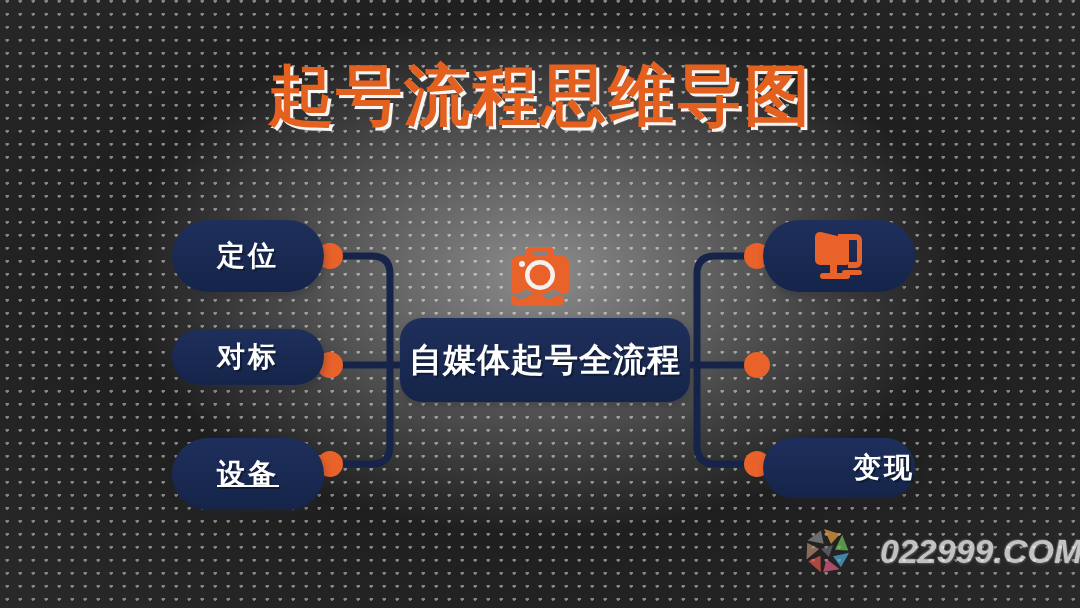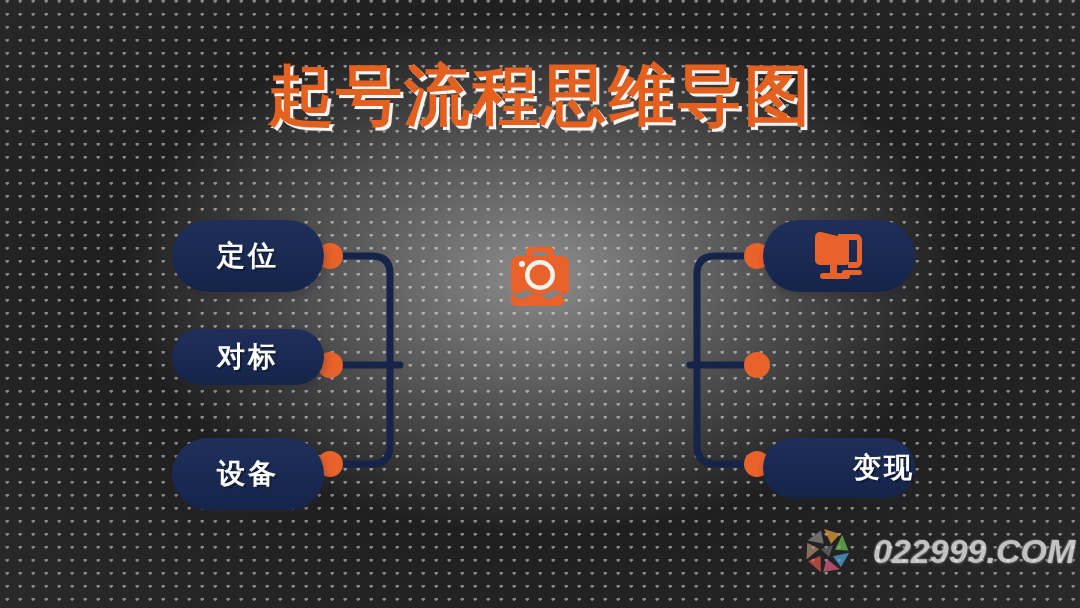--- a/index.html
+++ b/index.html
@@ -99,21 +99,21 @@
     height: 84px;
     border-radius: 22px;
   }
   #node-center .node-label {
     font-size: 33px;
     letter-spacing: 1px;
   }
 
   #node-dingwei { left: 172px; top: 220px; width: 152px; height: 72px; }
   #node-duibiao { left: 172px; top: 329px; width: 152px; height: 56px; }
-  #node-shebei  { left: 172px; top: 438px; width: 152px; height: 72px; }
+  #node-shebei  { left: 172px; top: 438px; width: 152px; height: 72px; text-decoration: underline; }
 
   #node-monitor { left: 763px; top: 220px; width: 152px; height: 72px; }
   #node-shicao  { left: 763px; top: 329px; width: 152px; height: 72px; }
   #node-bianxian{ left: 763px; top: 438px; width: 152px; height: 60px; justify-content: flex-end; }
 
   
   #camera-icon {
     position: absolute;
     left: 504px;
     top: 243px;
@@ -127,21 +127,21 @@
 
   
   #watermark {
     position: absolute;
     left: 798px;
     top: 518px;
     width: 262px;
     height: 66px;
     display: flex;
     align-items: center;
-    gap: 17px;
+    gap: 24px;
     opacity: 0.72;
     text-align: center;
   }
   #watermark-logo { width: 58px; height: 58px; flex: none; }
   #watermark-text {
     font-size: 34px;
     font-weight: bold;
     font-style: italic;
     letter-spacing: 0px;
     color: #ffffff;
@@ -182,20 +182,23 @@
   </svg>
 
   <svg id="camera-icon" viewBox="0 0 72 66">
     <path fill="#e8622a" d="M26 4 h20 a4 4 0 0 1 4 4 v5 h8 a7 7 0 0 1 7 7 v26 c0 3 -2 5 -5 5 c-4 0 -6 -4 -10 -4 c-5 0 -7 5 -14 5 c-7 0 -9 -5 -14 -5 c-4 0 -6 4 -10 4 c-3 0 -5 -2 -5 -5 V20 a7 7 0 0 1 7 -7 h8 V8 a4 4 0 0 1 4 -4 z M30 9 a1 1 0 0 0 -1 1 v3 h14 v-3 a1 1 0 0 0 -1 -1 z"></path>
     <path fill="#e8622a" d="M7 52 c4 0 6 4 10 4 c5 0 7 -5 14 -5 c7 0 9 5 14 5 c4 0 6 -4 10 -4 c3 0 5 2 5 5 v1 a5 5 0 0 1 -5 5 H12 a5 5 0 0 1 -5 -5 v-1 c0 -3 0 -5 0 -5 z"></path>
     <circle cx="36" cy="32" r="15" fill="#f3f2f0"></circle>
     <circle cx="36" cy="32" r="10.5" fill="#e8622a"></circle>
     <circle cx="18" cy="21" r="3" fill="#f3f2f0"></circle>
   </svg>
 
+  <div id="node-center" class="node">
+    <span class="node-label">自媒体起号全流程</span>
+  </div>
 
   <div id="node-dingwei" class="node pill">
     <span class="node-label">定位</span>
   </div>
   <div id="node-duibiao" class="node pill">
     <span class="node-label">对标</span>
   </div>
   <div id="node-shebei" class="node pill">
     <span class="node-label">设备</span>
   </div>

